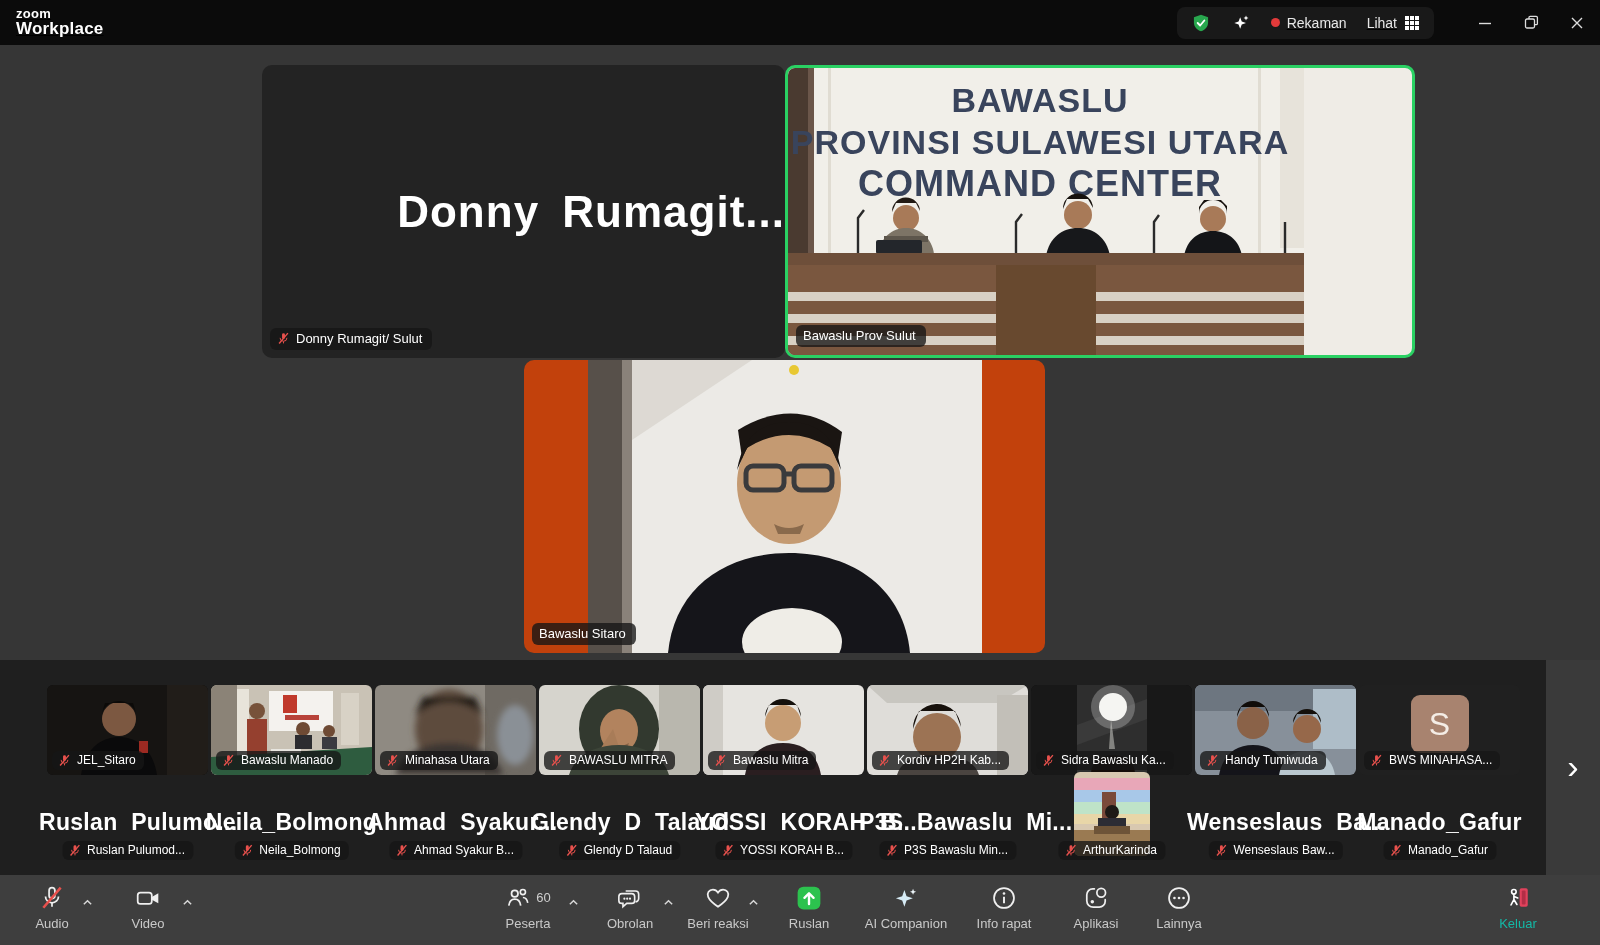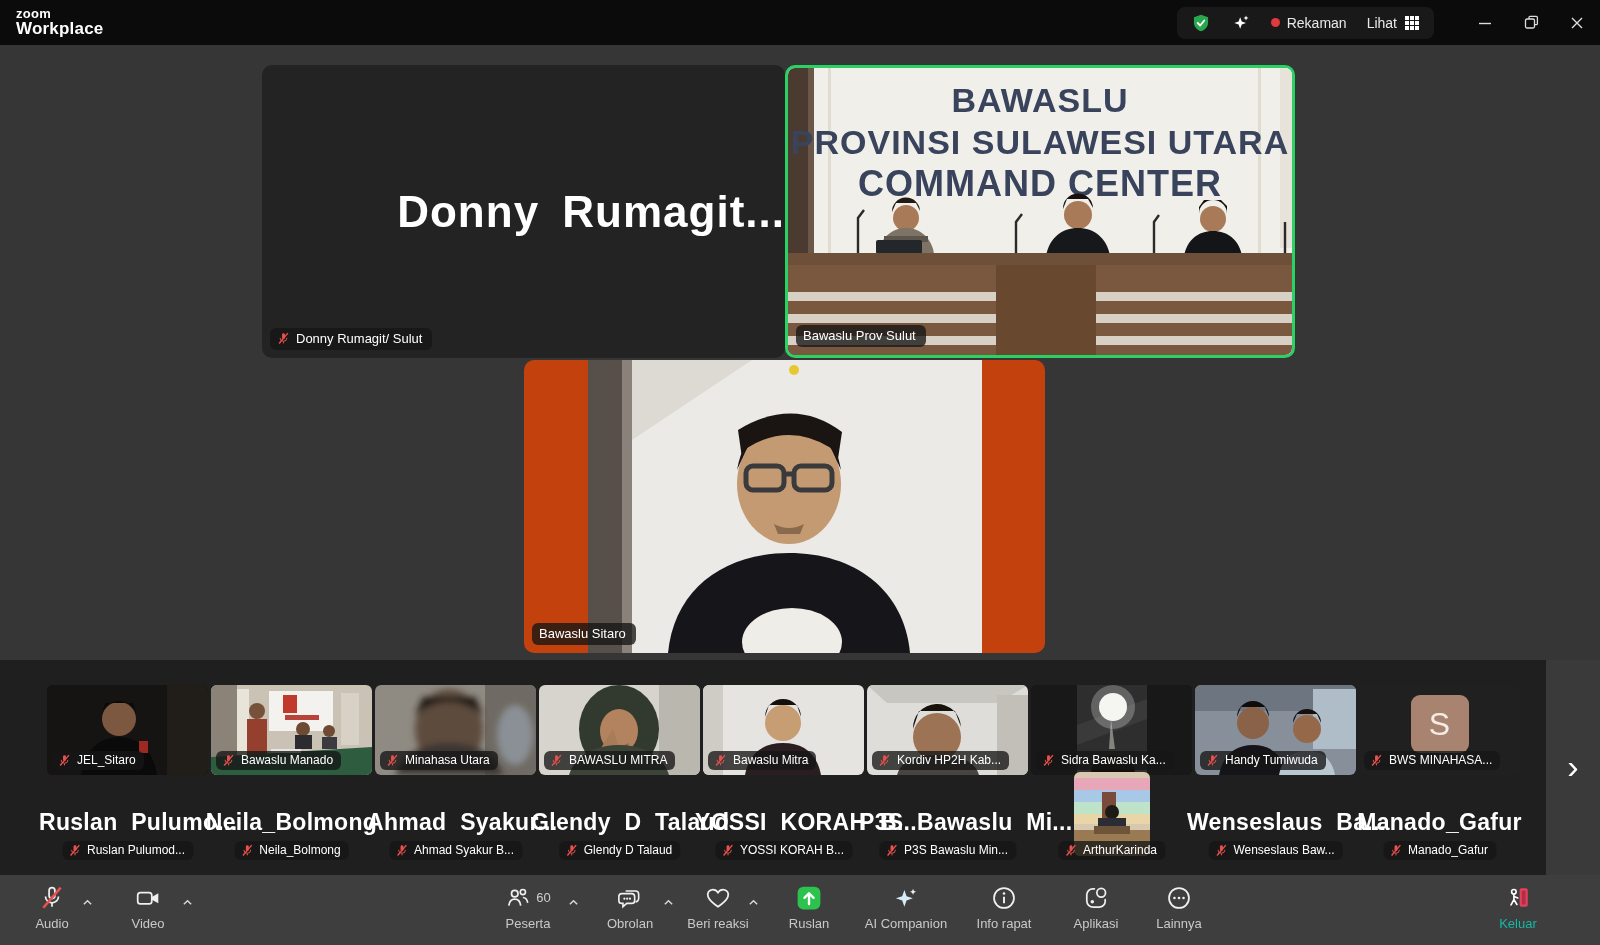--- a/index.html
+++ b/index.html
@@ -2,39 +2,39 @@
 <html><head>
 <meta charset="utf-8">
 <style>
   * { margin:0; padding:0; box-sizing:border-box; }
   html,body { width:1600px; height:945px; overflow:hidden; background:#363636;
               font-family:"Liberation Sans", sans-serif; }
   .app { position:relative; width:1600px; height:945px; background:#363636; }
 
   
   .titlebar { position:absolute; top:0; left:0; width:1600px; height:45px; background:#0b0b0b;
-              display:flex; align-items:center; justify-content:space-between; z-index:30; }
+              display:flex; align-items:center; justify-content:space-between; z-index:30;text-decoration:underline; }
   .brand { padding-left:16px; color:#fff; line-height:1.05; }
   .brand .b1 { font-size:13px; font-weight:bold; letter-spacing:.3px; }
   .brand .b2 { font-size:17px; font-weight:bold; letter-spacing:.2px; }
   .tb-right { display:flex; align-items:center; height:45px; }
   .tb-pill { display:flex; align-items:center; gap:20px; background:#191919; border-radius:8px;
              padding:6px 14px; margin-right:28px; }
   .tb-pill .seg { display:flex; align-items:center; gap:7px; color:#e8e8e8; font-size:14px; cursor:default; }
   .dot { width:9px; height:9px; border-radius:50%; background:#e23a3a; }
   .winbtns { display:flex; align-items:center; }
   .winbtn { width:46px; height:45px; display:flex; align-items:center; justify-content:center; }
   .winbtn svg { display:block; }
 
   
   .stage { position:absolute; top:45px; left:0; width:1600px; height:615px; }
   .tile { position:absolute; border-radius:10px; overflow:hidden; background:#232323; }
   .tile-donny { left:262px; top:20px; width:523px; height:293px; display:flex; align-items:center; justify-content:flex-end; }
   .tile-donny .bigtitle { color:#fff; font-size:44px; font-weight:bold; letter-spacing:1px; word-spacing:10px; }
-  .tile-prov { left:785px; top:20px; width:510px; height:293px; border:3px solid #2ad163; background:#efece6; }
+  .tile-prov { left:785px; top:20px; width:630px; height:293px; border:3px solid #2ad163; background:#efece6; }
   .tile-sitaro { left:524px; top:315px; width:521px; height:293px; background:#c2410c; }
   .tile-sitaro .vidwrap { position:absolute; left:64px; top:0; width:394px; height:293px; }
   .nametag { position:absolute; left:8px; bottom:8px; display:flex; align-items:center; gap:6px;
              background:rgba(22,22,22,.78); border-radius:6px; padding:3px 10px 4px 7px;
              color:#fff; font-size:13px; white-space:nowrap; z-index:5; }
   .mic { width:13px; height:13px; flex:0 0 auto; }
 
   
   .film { position:absolute; top:660px; left:0; width:1600px; height:215px; display:flex; }
   .film-main { width:1546px; height:215px; background:#1f1f1f; position:relative; }

